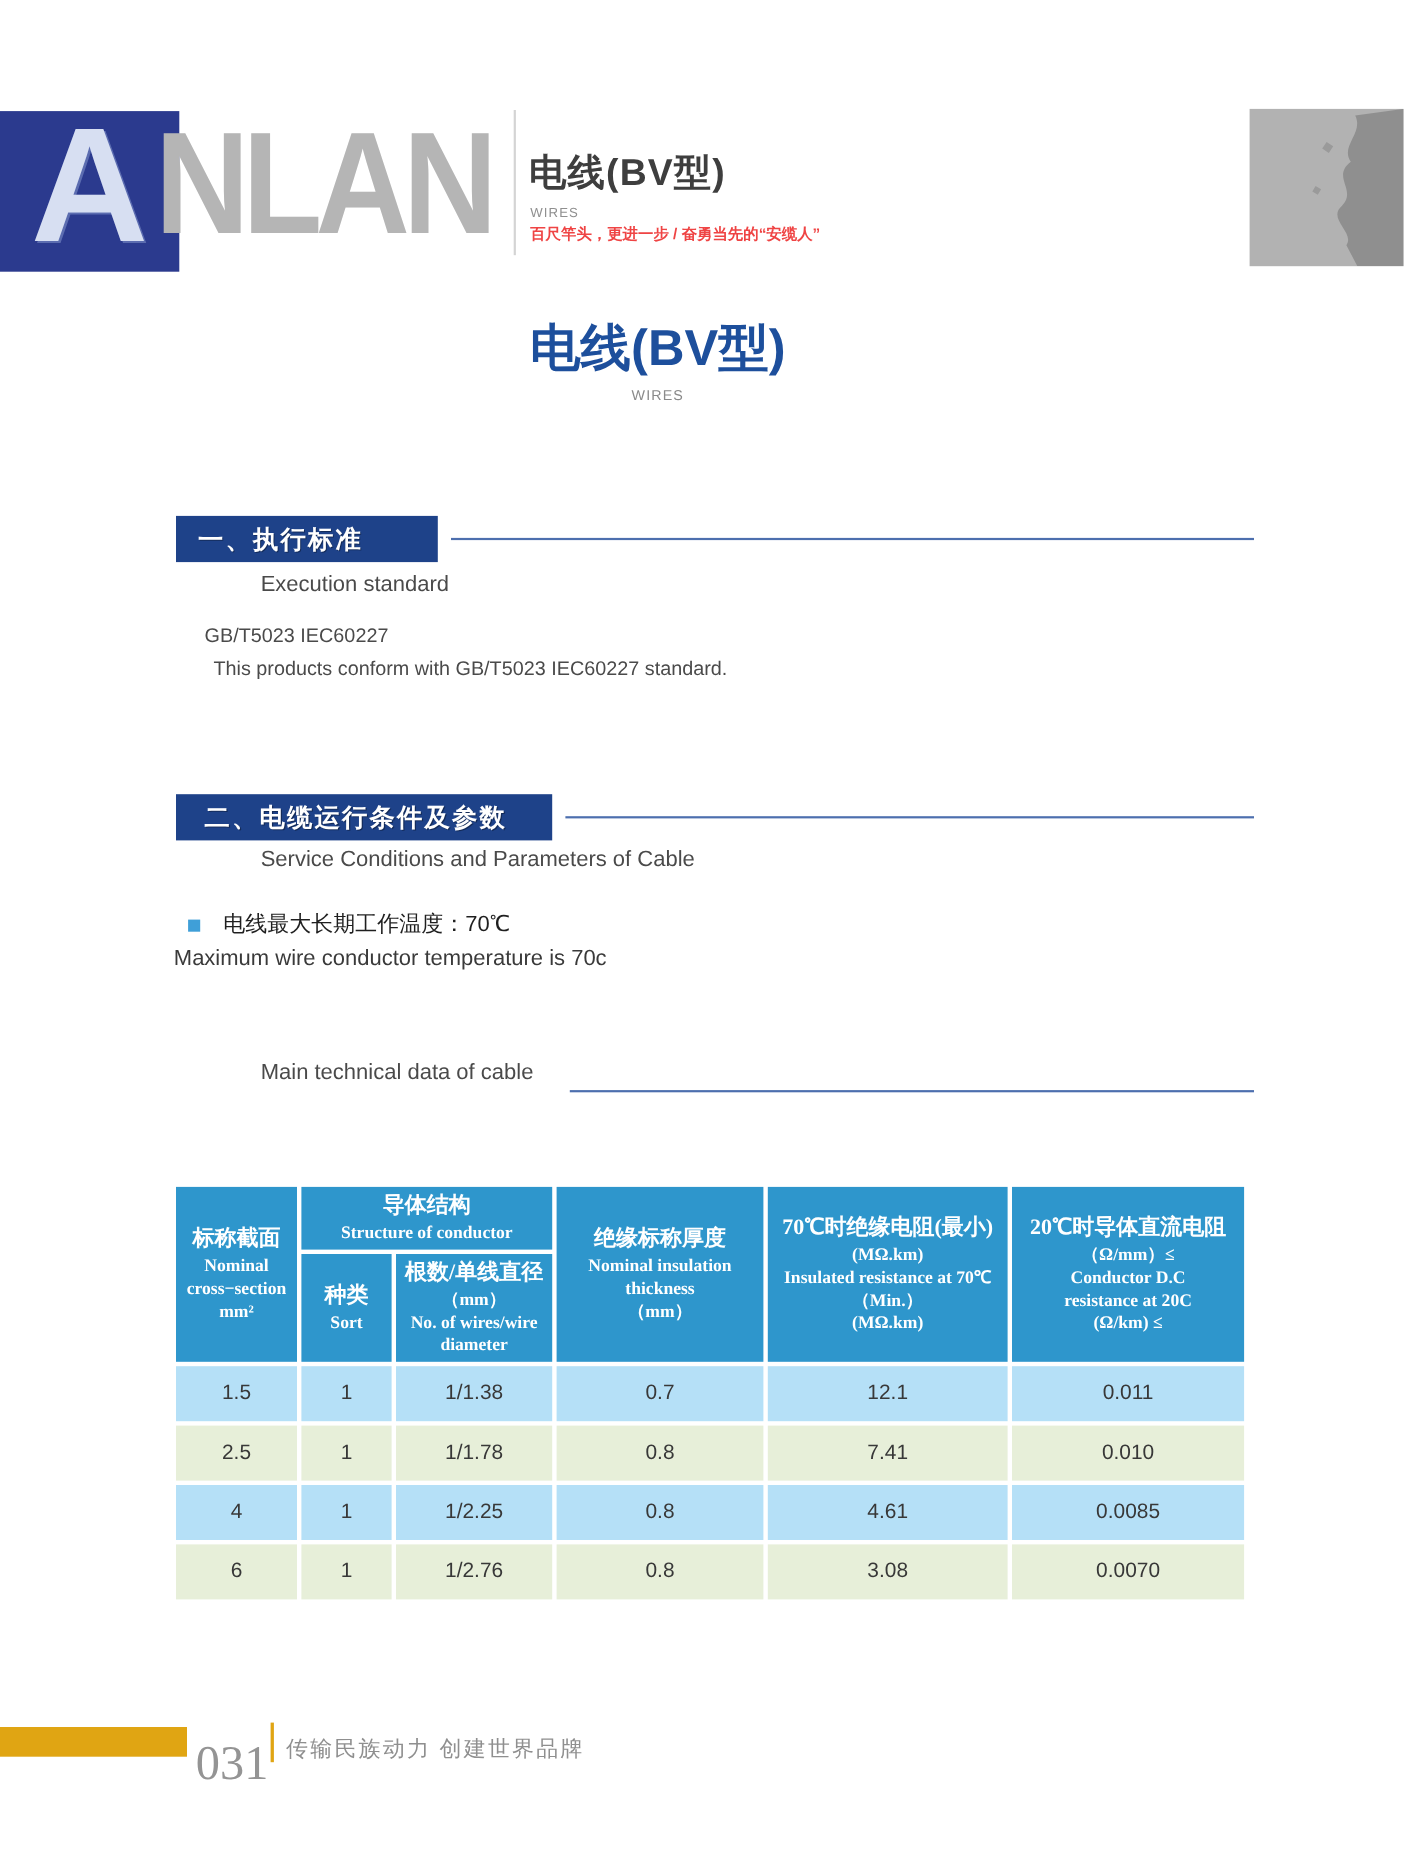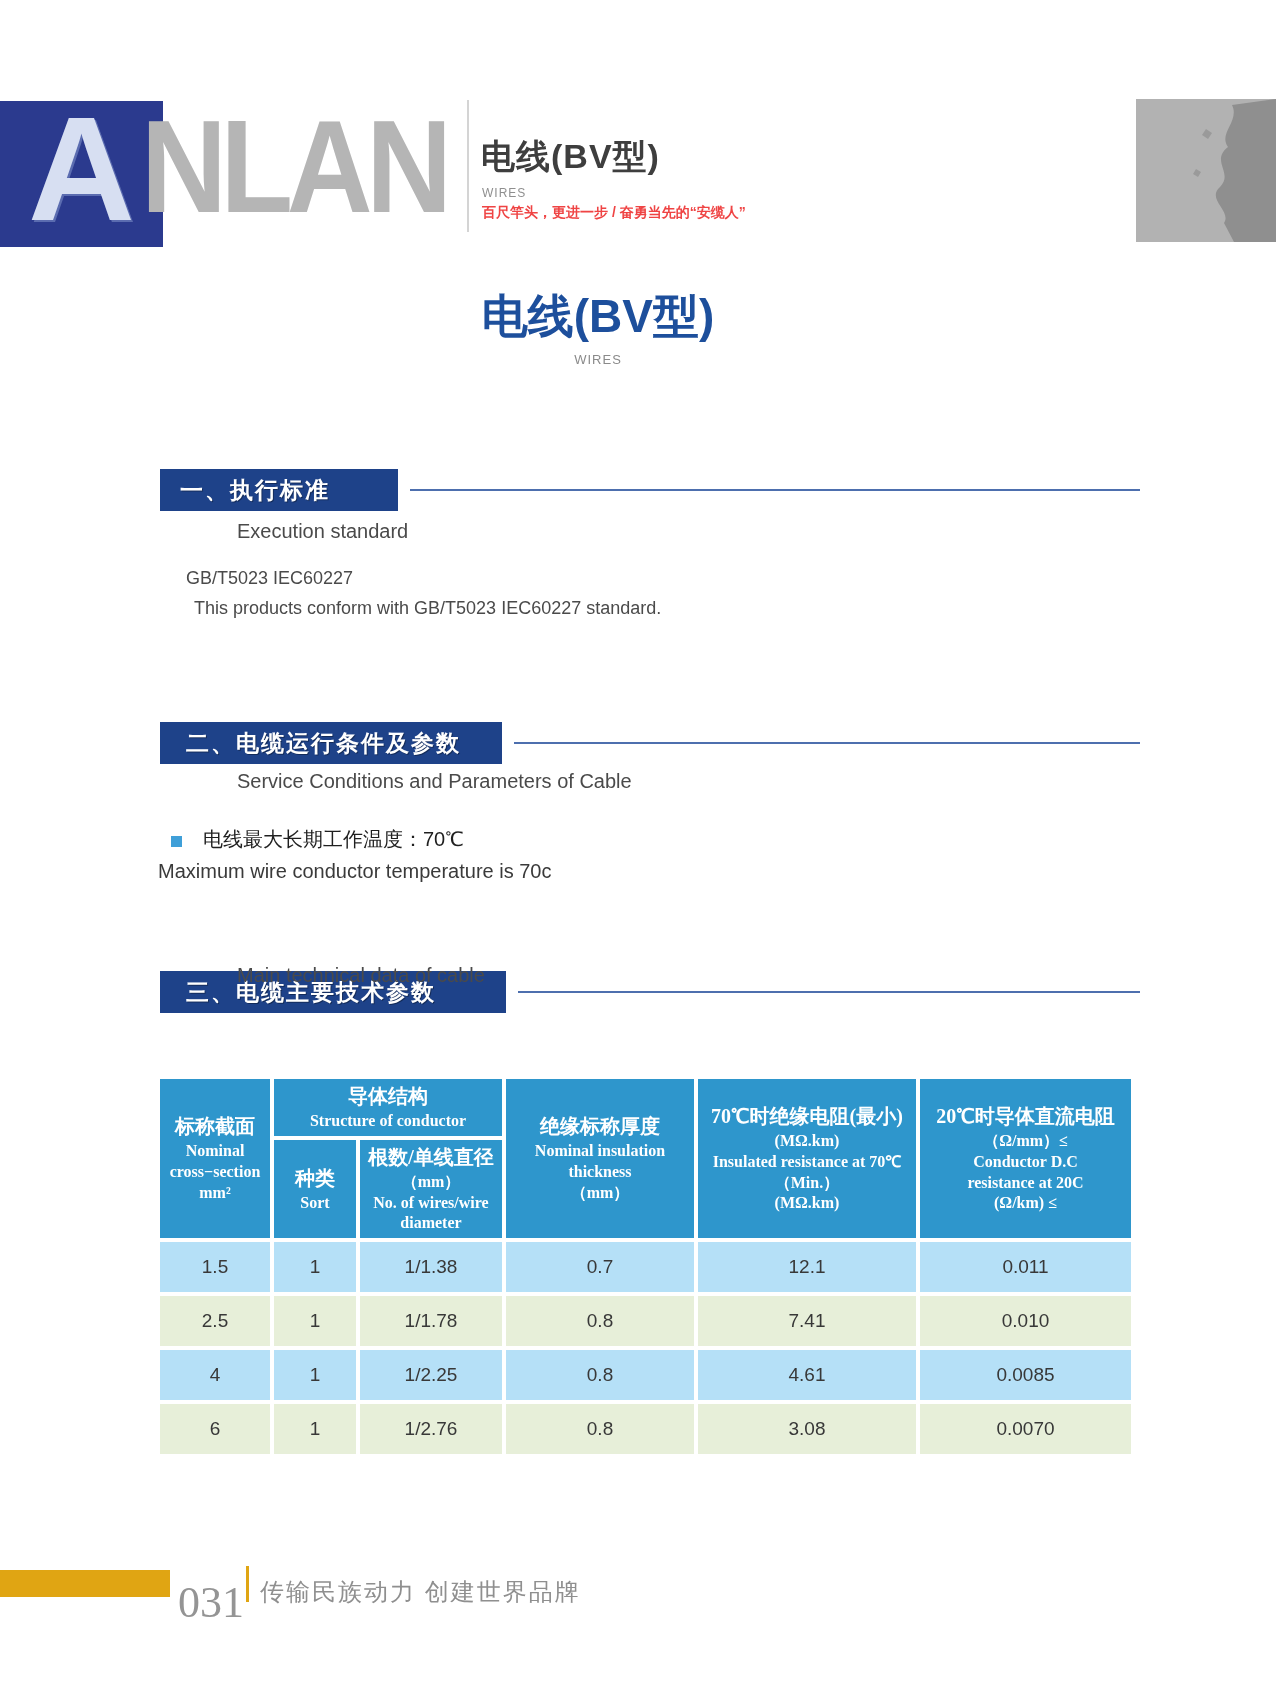--- a/index.html
+++ b/index.html
@@ -65,21 +65,21 @@
   tr.hrow-1 { height:48px; }
   tr.hrow-2 { height:86px; }
   tr.row-blue td { background:#b5e0f7; }
   tr.row-green td { background:#e7efd9; }
 
   
   .footer-bar { left:0; top:1570px; width:170px; height:27px; background:#e0a513; }
   .footer-num { left:178px; top:1553px; font-family:"Liberation Serif", serif;
     font-size:44px; color:#949494;margin-top:24px; }
   .footer-line { left:246px; top:1566px; width:3px; height:36px; background:#e0a513; }
-  .footer-slogan { left:260px; top:1576px; font-size:24px; color:#8f8f8f; letter-spacing:2px;text-align:right; }
+  .footer-slogan { left:260px; top:1576px; font-size:20px; color:#8f8f8f; letter-spacing:2px;text-align:right; }
 </style>
 </head>
 <body>
 
 <div id="page">
 
   <div class="abs logo-square">
     <span class="logo-a">A</span>
   </div>
   <div class="abs logo-rest">NLAN</div>
@@ -103,21 +103,20 @@
   <div class="abs std-code">GB/T5023  IEC60227</div>
   <div class="abs std-desc">This products conform with GB/T5023  IEC60227 standard.</div>
 
   <div class="abs section-badge badge-2">二、电缆运行条件及参数</div>
   <div class="abs section-rule rule-2"></div>
   <div class="abs section-sub sub-2">Service Conditions and Parameters of Cable</div>
   <div class="abs bullet-square"></div>
   <div class="abs bullet-cn">电线最大长期工作温度：70℃</div>
   <div class="abs bullet-en">Maximum wire conductor temperature is 70c</div>
 
-  <div class="abs section-badge badge-3">三、电缆主要技术参数</div>
   <div class="abs section-rule rule-3"></div>
   <div class="abs section-sub sub-3">Main technical data of cable</div>
 
   <div class="abs spec-table-wrap">
     <table class="spec">
       <colgroup>
         <col style="width:110px">
           <col style="width:82px">
           <col style="width:142px">
         <col style="width:188px">

